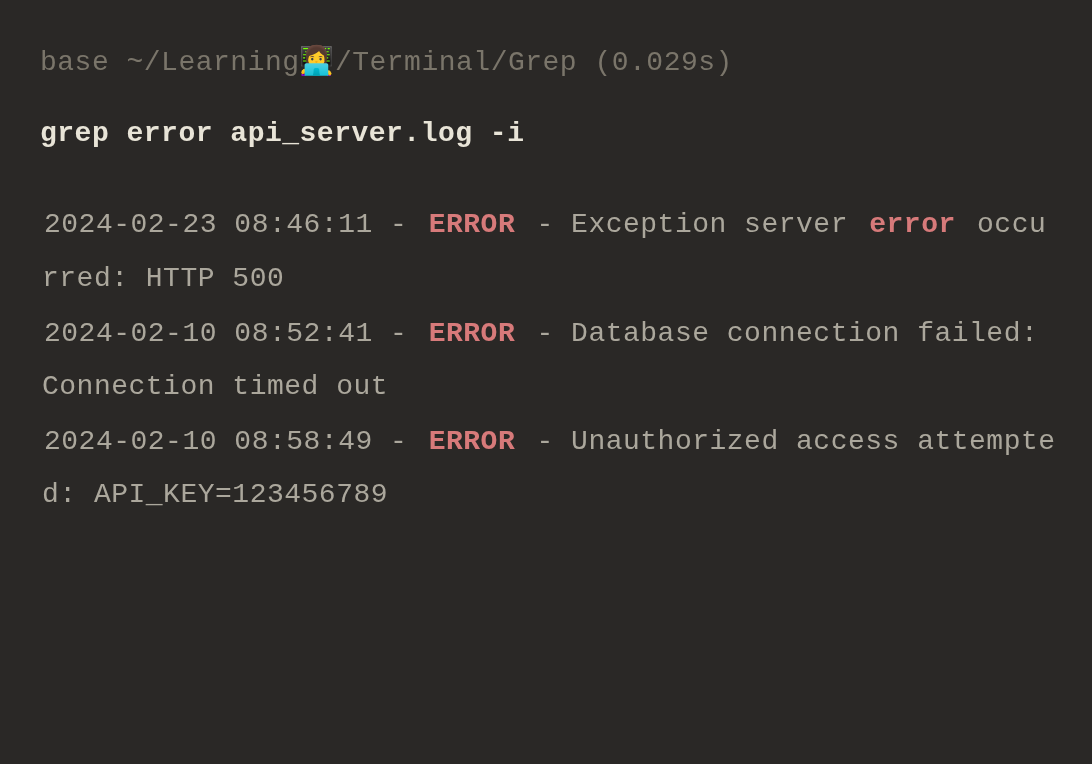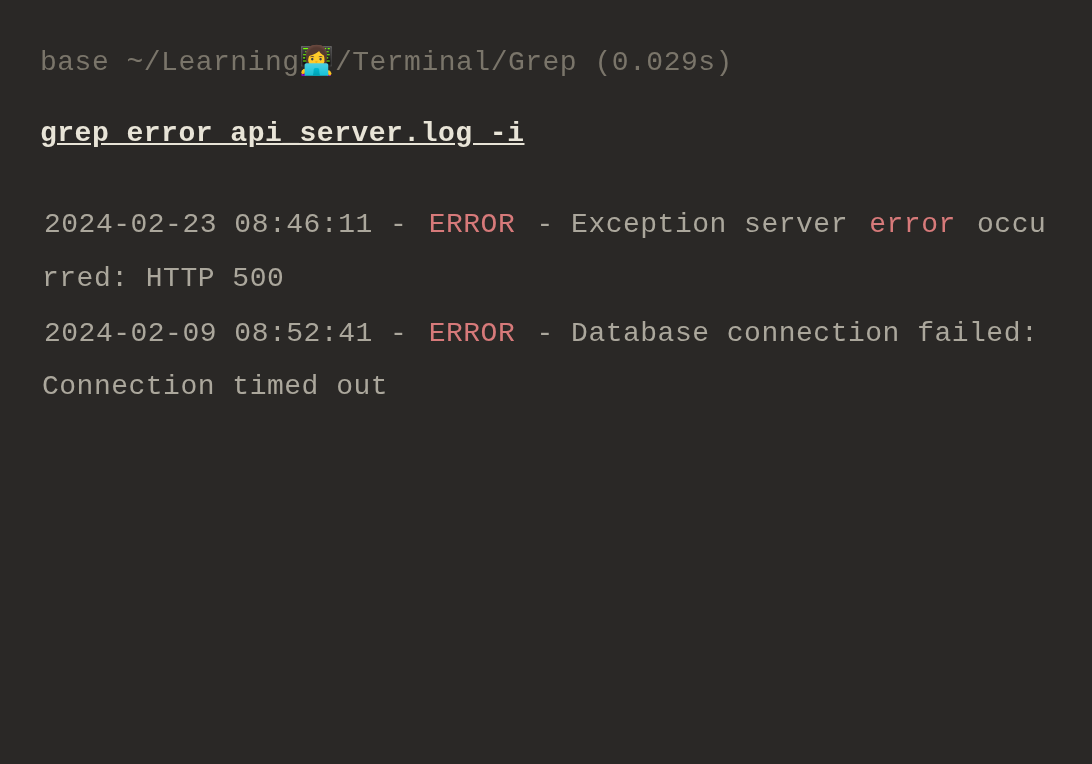--- a/index.html
+++ b/index.html
@@ -22,37 +22,37 @@
     .prompt-line {
       color: #7a756a;
       margin-bottom: 18px;
       letter-spacing: 0.5px;
     }
     .command-line {
       font-weight: bold;
       color: #e8e4d7;
       margin-bottom: 38px;
       letter-spacing: 0.5px;
-      text-decoration: underline;
     }
     .output {
       color: #aba79c;
       word-break: break-all;
       overflow-wrap: break-word;
       line-height: 1.9;
       letter-spacing: 0.5px;
     }
     .highlight {
       color: #d77a7a;
-      font-weight: normal;
+      font-weight: bold;
     }
   </style>
 </head>
 <body>
 
 <div class="prompt-line">base ~/Learning👩‍💻/Terminal/Grep (0.029s)</div>
 
 <div class="command-line">grep error api_server.log -i</div>
 
 <div class="output">
   <div><span>2024-02-23 08:46:11 - </span><span class="highlight">ERROR</span><span> - Exception server </span><span class="highlight">error</span><span> occurred: HTTP 500</span></div>
-  <div><span>2024-02-09 08:52:41 - </span><span class="highlight">ERROR</span><span> - Database connection failed: Connection timed out</span></div>
+  <div><span>2024-02-10 08:52:41 - </span><span class="highlight">ERROR</span><span> - Database connection failed: Connection timed out</span></div>
+  <div><span>2024-02-10 08:58:49 - </span><span class="highlight">ERROR</span><span> - Unauthorized access attempted: API_KEY=123456789</span></div>
 </div>
 
 </body></html>

